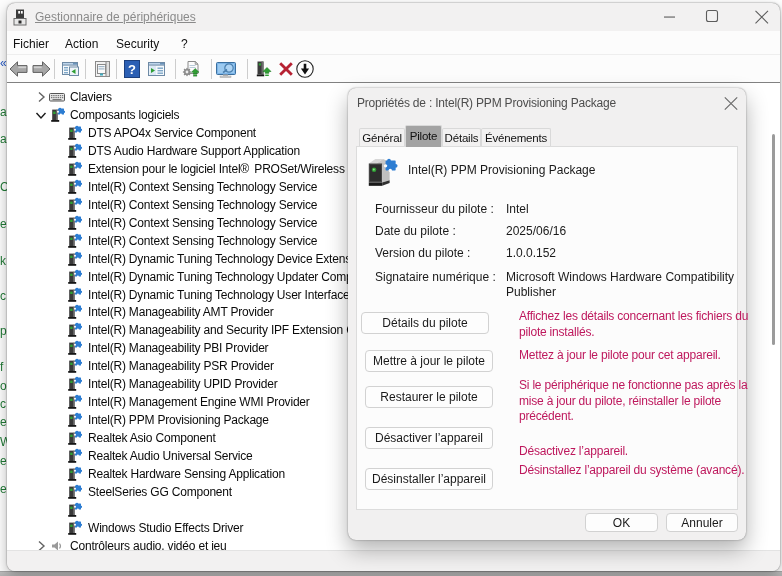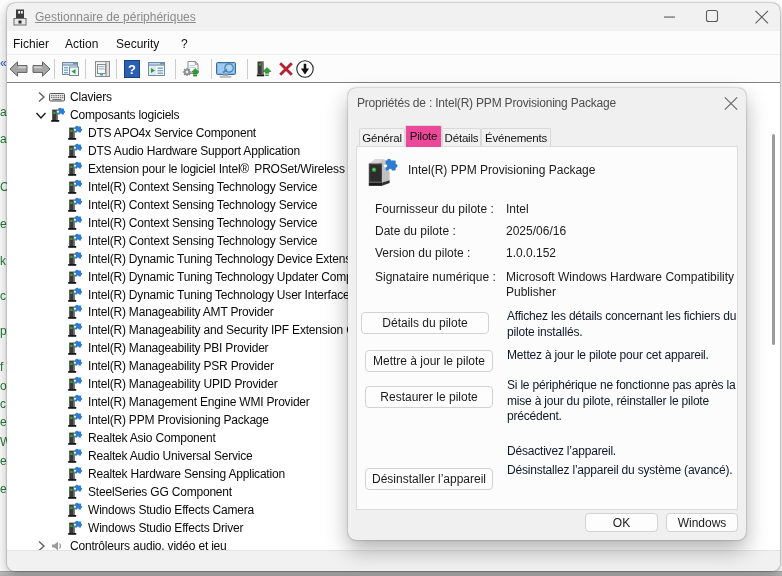--- a/index.html
+++ b/index.html
@@ -36,27 +36,27 @@
   border-top:1px solid #e3e3e3; border-radius:0 0 8px 8px; }
 
 #dlg { position:absolute; left:348px; top:88px; width:398px; height:452px;
   border-radius:8px; background:#f1f0f0;
   box-shadow:0 0 1.6px rgba(0,0,0,.5), 0 10px 22px rgba(0,0,0,.3); font-size:12px; }
 #dlgtitle { position:absolute; left:9px; top:8px; color:#4d4d4d; font-size:12px; letter-spacing:-0.2px; }
 #dlgx { position:absolute; left:371px; top:3px; width:24px; height:24px; color:#5a5a5a; }
 .tab { position:absolute; top:40px; height:19px; background:#f2f1f1; border:1px solid #d9d9d9;
   border-bottom:none; text-align:center; font-size:11.5px; letter-spacing:-0.2px; color:#111; line-height:18px;
   border-radius:2px 2px 0 0; }
-.tab.active { top:37px; height:22px; background:#ec4899; z-index:3; line-height:20px; }
+.tab.active { top:37px; height:22px; background:#a3a3a3; z-index:3; line-height:20px; }
 #pane { position:absolute; left:8px; top:58px; width:382px; height:364px; background:#fcfcfc;
   border:1px solid #dcdcdc; z-index:2; }
 .lbl { position:absolute; color:#1a1a1a; white-space:nowrap; }
 .wbtn { position:absolute; z-index:4; background:#fdfdfd; border:1px solid #d2d2d2; border-radius:4px;
   text-align:center; color:#1a1a1a; font-size:12px; }
-.desc { position:absolute; color:#0f172a; letter-spacing:-0.2px; font-size:12px; line-height:15.6px; white-space:nowrap; }
+.desc { position:absolute; color:#be185d; letter-spacing:-0.2px; font-size:12px; line-height:15.6px; white-space:nowrap;margin-left:12px; }
 </style></head>
 <body>
 
 <div class="abs" style="left:0;top:0;width:10px;height:576px;background:#fdfdfd"></div>
 <div class="abs" style="left:0;top:56px;width:7px;height:16px;color:#2458c4;font-size:12px;overflow:hidden">«e</div>
 <div class="gfrag" style="top:105px">a</div>
 <div class="gfrag" style="top:132px">a</div>
 <div class="gfrag" style="top:180px">C</div>
 <div class="gfrag" style="top:217px">e</div>
 <div class="gfrag" style="top:254px">k</div>
@@ -526,21 +526,20 @@
 <rect x="2.2" y="13" width="8" height="1.8" fill="#161616"></rect>
 <rect x="4.2" y="4.6" width="2.4" height="2.4" fill="#2fa233"></rect>
 <g>
             <rect x="9" y="1.6" width="6" height="6" rx="0.4" fill="#2d7dd2"></rect>
 <circle cx="11" cy="1.8" r="1.15" fill="#2d7dd2"></circle>
 <circle cx="15" cy="4.8" r="1.15" fill="#2d7dd2"></circle>
 <circle cx="9" cy="4.8" r="1.0" fill="#ffffff"></circle>
 <circle cx="11.9" cy="7.6" r="1.0" fill="#ffffff"></circle>
           </g>
 </svg></div>
-<div class="trow" style="left:81px;top:418px">Windows Studio Effects Camera</div>
 <div class="ticn" style="left:59px;top:437px"><svg width="16" height="16" viewBox="0 0 16 16">
 <rect x="3.2" y="2.6" width="5.6" height="10.8" fill="#3a3a3a"></rect>
 <rect x="7.4" y="2.6" width="1.4" height="10.8" fill="#808080"></rect>
 <rect x="2.2" y="13" width="8" height="1.8" fill="#161616"></rect>
 <rect x="4.2" y="4.6" width="2.4" height="2.4" fill="#2fa233"></rect>
 <g>
             <rect x="9" y="1.6" width="6" height="6" rx="0.4" fill="#2d7dd2"></rect>
 <circle cx="11" cy="1.8" r="1.15" fill="#2d7dd2"></circle>
 <circle cx="15" cy="4.8" r="1.15" fill="#2d7dd2"></circle>
 <circle cx="9" cy="4.8" r="1.0" fill="#ffffff"></circle>
@@ -599,19 +598,20 @@
   <div class="lbl" style="left:158px;top:158px;z-index:4">1.0.0.152</div>
   <div class="lbl" style="left:27px;top:182px;z-index:4">Signataire numérique&nbsp;:</div>
   <div class="lbl" style="left:158px;top:182px;z-index:4;white-space:normal;width:230px;line-height:14.5px">Microsoft Windows Hardware Compatibility Publisher</div>
 
   <div class="wbtn" style="left:13px;top:224px;width:128px;height:22px;line-height:21px">Détails du pilote</div>
   <div class="desc" style="left:159px;top:221px;z-index:4">Affichez les détails concernant les fichiers du<br>pilote installés.</div>
   <div class="wbtn" style="left:17px;top:262px;width:128px;height:22px;line-height:21px">Mettre à jour le pilote</div>
   <div class="desc" style="left:159px;top:260px;z-index:4">Mettez à jour le pilote pour cet appareil.</div>
   <div class="wbtn" style="left:17px;top:298px;width:128px;height:22px;line-height:21px">Restaurer le pilote</div>
   <div class="desc" style="left:159px;top:290px;z-index:4">Si le périphérique ne fonctionne pas après la<br>mise à jour du pilote, réinstaller le pilote<br>précédent.</div>
+  <div class="wbtn" style="left:17px;top:339px;width:128px;height:22px;line-height:21px">Désactiver l’appareil</div>
   <div class="desc" style="left:159px;top:356px;z-index:4">Désactivez l’appareil.</div>
   <div class="wbtn" style="left:17px;top:380px;width:128px;height:22px;line-height:21px">Désinstaller l’appareil</div>
   <div class="desc" style="left:159px;top:375px;z-index:4">Désinstallez l’appareil du système (avancé).</div>
 
   <div class="wbtn" style="left:237px;top:425px;width:73px;height:19px;line-height:18px">OK</div>
-  <div class="wbtn" style="left:318px;top:425px;width:72px;height:19px;line-height:18px">Windows</div>
+  <div class="wbtn" style="left:318px;top:425px;width:72px;height:19px;line-height:18px">Annuler</div>
 </div>
 
 </body></html>

